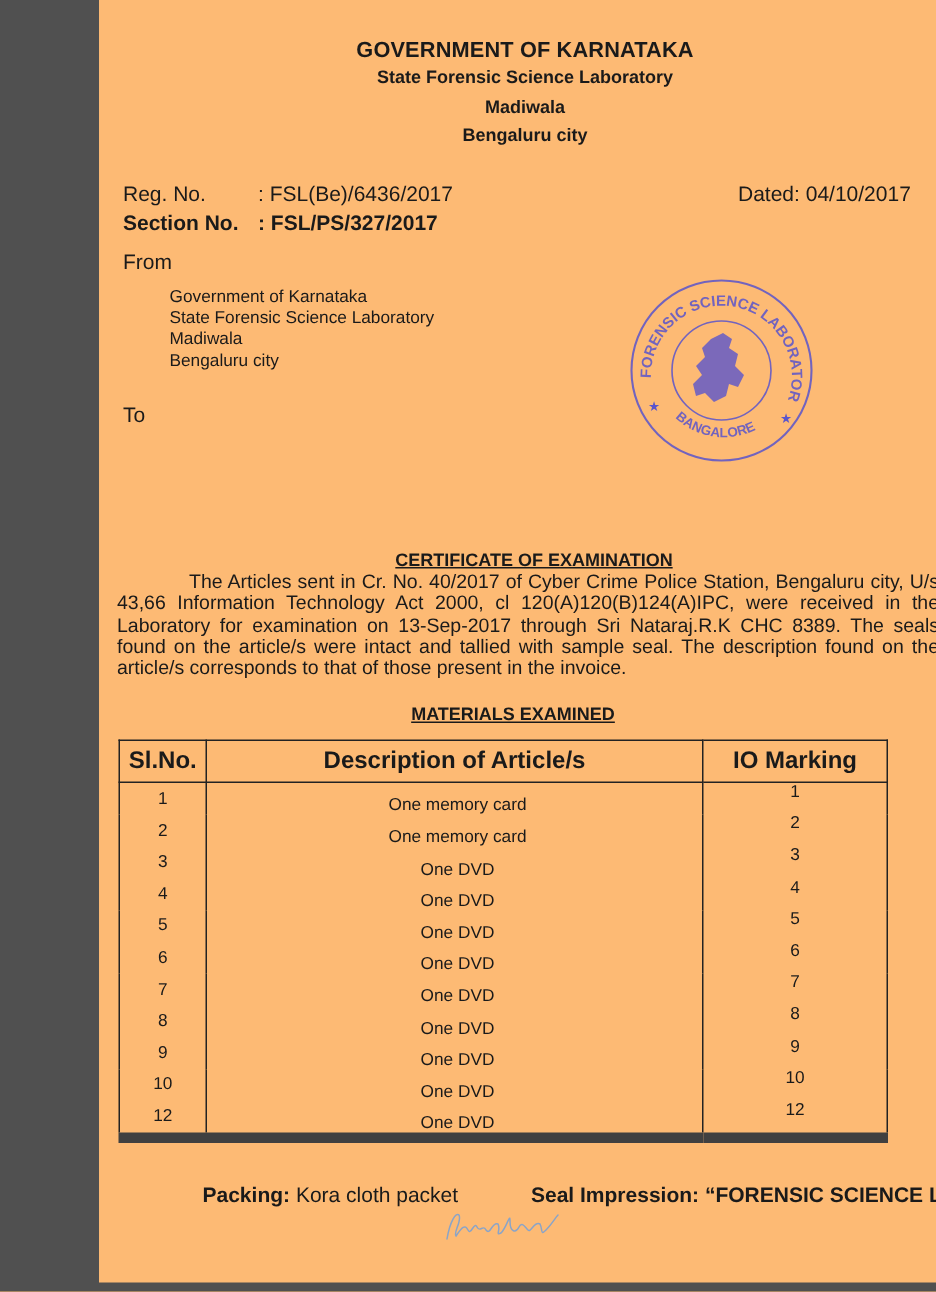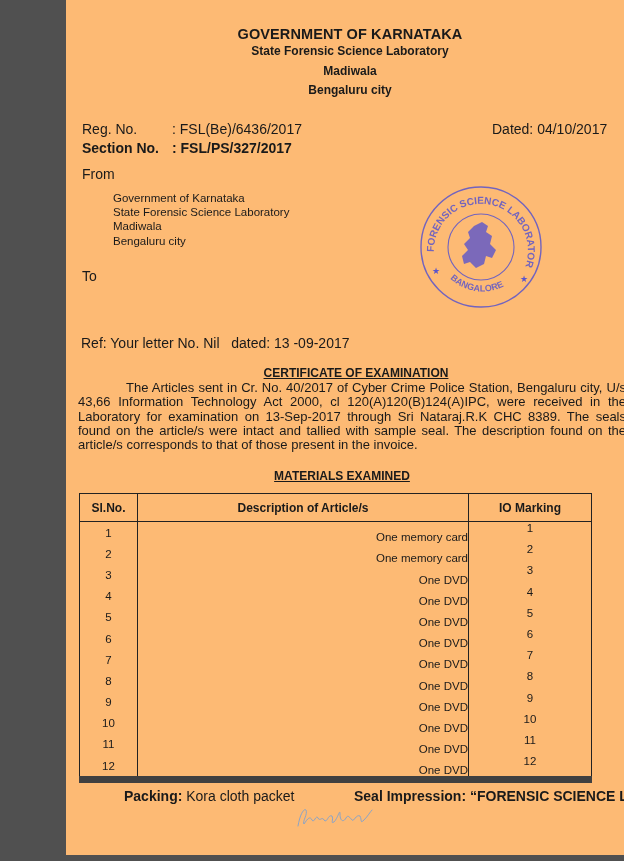--- a/index.html
+++ b/index.html
@@ -23,28 +23,28 @@
   .para {
     position:absolute; left:12px; top:381px; width:548px; font-size:13px;
     line-height:14.3px; text-align:justify;
   }
   .para .indent { display:inline-block; width:48px; }
   table.mat {
     position:absolute; left:13px; top:493px; width:513px; border-collapse:collapse;
     font-size:11.5px;
   }
   table.mat th {
-    border:1px solid #222; height:25px; font-weight:bold; font-size:12px;
+    border:1px solid #222; height:25px; font-weight:bold; font-size:16px;
   }
   table.mat td {
     border-left:1px solid #222; border-right:1px solid #222; height:21.2px; padding:0;
   }
   table.mat tbody tr:last-child td { border-bottom:7px solid #404040; }
   td.c1 { width:57px; text-align:center; }
-  td.c2 { padding-left:4px !important; text-align:right; vertical-align:bottom; }
+  td.c2 { padding-left:4px !important; text-align:center; vertical-align:bottom; }
   td.c3 { width:122px; text-align:center; vertical-align:top; }
   .seal { position:absolute; left:350px; top:182px; width:130px; height:130px; }
   .scribble { position:absolute; left:228px; top:800px; width:90px; height:32px; }
 </style>
 </head>
 <body>
 
 <div class="page">
 
   <div class="abs hdr h1">GOVERNMENT OF KARNATAKA</div>
@@ -61,21 +61,20 @@
   <div class="abs txt" style="left:16px; top:166px;">From</div>
   <div class="abs addr" style="left:47px; top:191px;">
     <div>Government of Karnataka</div>
     <div>State Forensic Science Laboratory</div>
     <div>Madiwala</div>
     <div>Bengaluru city</div>
   </div>
 
   <div class="abs txt" style="left:16px; top:268px;">To</div>
 
-  <div class="abs txt" style="left:15px; top:335px; white-space:pre;">Ref: Your letter No. Nil   dated: 13 -09-2017</div>
 
   <svg class="seal" viewBox="0 0 130 130">
     <defs>
       <path id="sealTop" d="M 18 72 A 47 47 0 1 1 110 82"></path>
       <path id="sealBottom" d="M 30 92 A 47 47 0 0 0 92 102"></path>
     </defs>
     <g fill="none" stroke="#5a55cc" opacity="0.85">
       <circle cx="65" cy="65" r="60" stroke-width="1.4"></circle>
       <circle cx="65" cy="65" r="33" stroke-width="1.1"></circle>
     </g>
@@ -149,33 +148,28 @@
           <td class="c1">9</td>
           <td class="c2">One DVD</td>
           <td class="c3">9</td>
         </tr>
         <tr>
           <td class="c1">10</td>
           <td class="c2">One DVD</td>
           <td class="c3">10</td>
         </tr>
         <tr>
-          <td class="c1">11</td>
-          <td class="c2">One DVD</td>
-          <td class="c3">11</td>
-        </tr>
-        <tr>
           <td class="c1">12</td>
           <td class="c2">One DVD</td>
           <td class="c3">12</td>
         </tr>
       </tbody>
   </table>
 
-  <div class="abs txt" style="left:14px; top:788px;padding-left:44px;">
+  <div class="abs txt" style="left:25px; top:788px;padding-left:44px;">
     <span class="bold">Packing:</span>
     <span>Kora cloth packet</span>
   </div>
   <div class="abs txt" style="left:288px; top:788px;">
     <span class="bold">Seal Impression:</span>
     <span class="bold">“FORENSIC SCIENCE LAB”.</span>
   </div>
 
   <svg class="scribble" viewBox="0 0 90 32">
     <path d="M4 26 C6 14 10 8 12 10 C14 14 8 22 10 24 C14 18 16 16 18 20 C20 24 22 14 24 18 C26 22 28 16 30 20 C33 24 34 14 38 16 C40 20 36 24 40 22 C44 18 46 8 46 14 C46 22 50 22 52 18 C54 14 56 18 58 20 C60 22 62 14 66 16 C68 20 66 24 70 20 C74 16 76 12 78 10" fill="none" stroke="#8aa4c8" stroke-width="1" stroke-linecap="round"></path>

